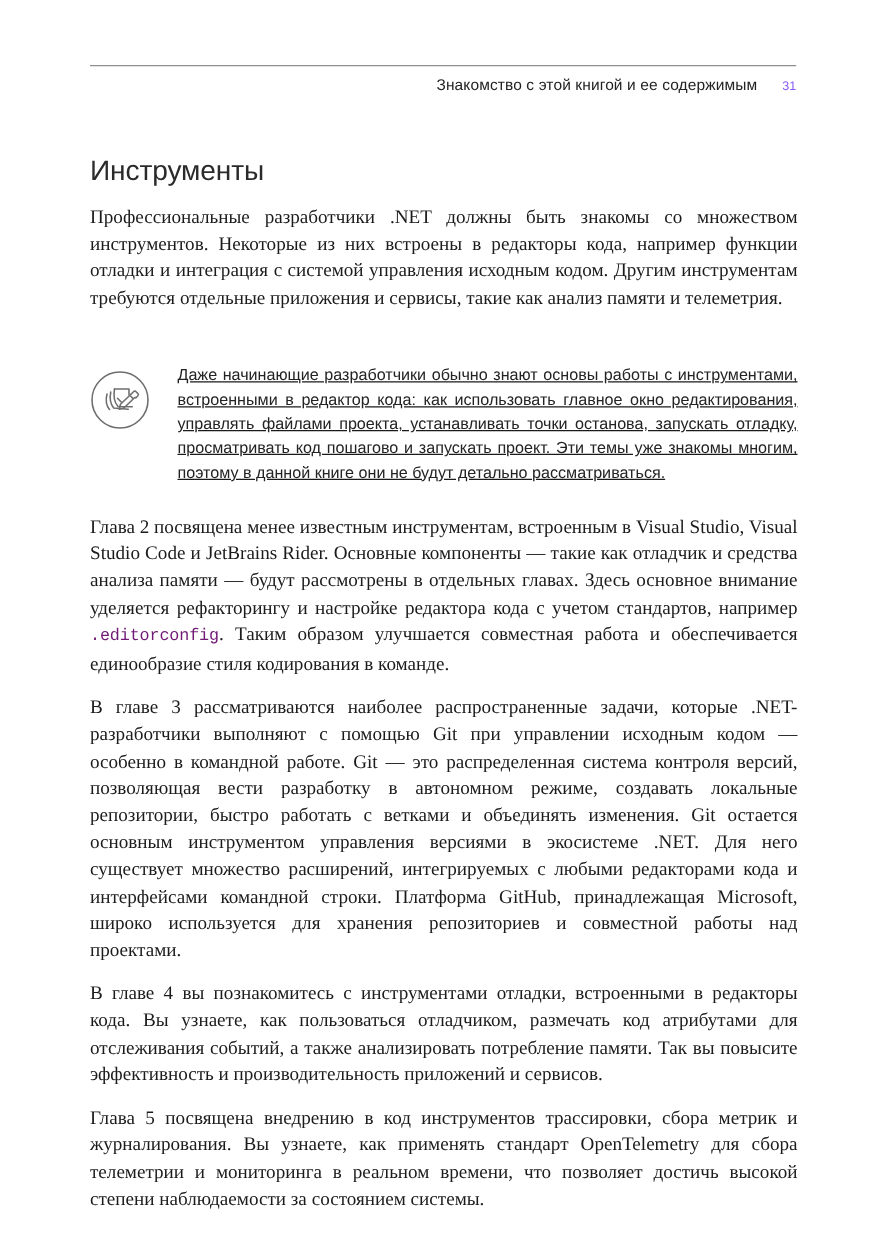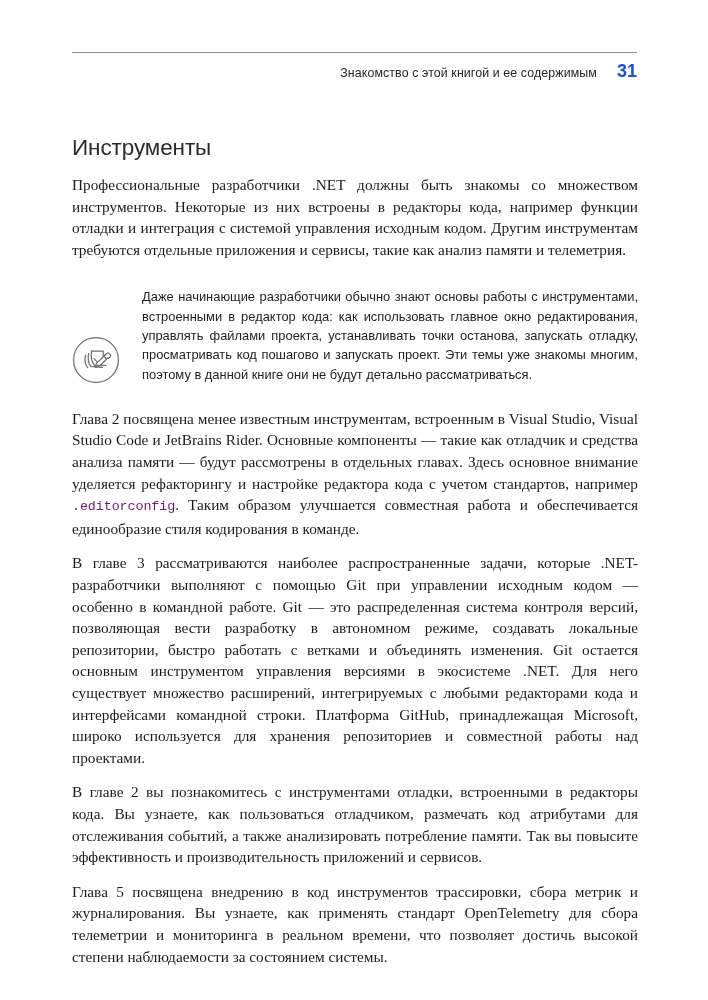--- a/index.html
+++ b/index.html
@@ -50,23 +50,23 @@
     gap: 20px;
     font-family: "Liberation Sans", "DejaVu Sans", sans-serif;
   }
   .running-head .head-title {
     font-size: 12.4px;
     letter-spacing: 0.1px;
     color: #232323;
     white-space: nowrap;
   }
   .running-head .head-folio {
-    font-size: 18px;
-    font-weight: bold;
-    color: #1d4ed8;
+    font-size: 10px;
+    font-weight: normal;
+    color: #8b5cf6;
   }
 
   
   .column {
     position: absolute;
     left: 72px;
     top: 104px;
     width: 566px;
   }
 
@@ -78,43 +78,44 @@
     text-justify: inter-word;
     hyphens: manual;
     color: #1b1b1b;
   }
   p.body-par + p.body-par {
     margin-top: 13px;
   }
 
   
   h2.section-heading {
-    margin: 31px 0 13px 0;
+    margin: 20px 0 13px 0;
     font-family: "Liberation Sans", "DejaVu Sans", sans-serif;
     font-weight: normal;
     font-size: 22.5px;
     line-height: 26px;
     letter-spacing: -0.1px;
     color: #2b2b2b;
   }
 
   
   code.inline-code {
     font-family: "Liberation Mono", "DejaVu Sans Mono", monospace;
     font-size: 13.4px;
     letter-spacing: -0.1px;
     color: #701a75;
   }
 
   
   .note-box {
     display: flex;
-    align-items: flex-end;
-    margin: 26px 0 24px 0;
+    align-items: flex-start;
+    margin: 40px 0 24px 0;
     column-gap: 22px;
+    text-decoration: underline;
   }
   .note-icon {
     flex: 0 0 auto;
     width: 48px;
     height: 48px;
     margin-top: 7px;
   }
   .note-icon svg {
     display: block;
     width: 48px;
@@ -165,18 +166,18 @@
           <path d="M22.0 22.6 L25.0 25.6"></path>
         </svg>
       </div>
       <div class="note-text">Даже начинающие разработчики обычно знают основы работы с инструментами, встроенными в редактор кода: как использовать главное окно редактирования, управлять файлами проекта, устанавливать точки останова, запускать отладку, просматривать код пошагово и запускать проект. Эти темы уже знакомы многим, поэтому в данной книге они не будут детально рассматриваться.</div>
     </div>
 
     <p class="body-par"><span>Глава 2 посвящена менее известным инструментам, встроенным в Visual Studio, Visual Studio Code и JetBrains Rider. Основные компоненты — такие как отладчик и средства анализа памяти — будут рассмотрены в отдельных главах. Здесь основное внимание уделяется рефакторингу и настройке редактора кода с учетом стандартов, например </span><code class="inline-code">.editorconfig</code><span>. Таким образом улучшается совместная работа и обеспечивается единообразие стиля кодирования в команде.</span></p>
 
     <p class="body-par">В главе 3 рассматриваются наиболее распространенные задачи, которые .NET-разработчики выполняют с помощью Git при управлении исходным кодом — особенно в командной работе. Git — это распределенная система контроля версий, позволяющая вести разработку в автономном режиме, создавать локальные репозитории, быстро работать с ветками и объединять изменения. Git остается основным инструментом управления версиями в экосистеме .NET. Для него существует множество расширений, интегрируемых с любыми редакторами кода и интерфейсами командной строки. Платформа GitHub, принадлежащая Microsoft, широко используется для хранения репозиториев и совместной работы над проектами.</p>
 
-    <p class="body-par">В главе 2 вы познакомитесь с инструментами отладки, встроенными в редакторы кода. Вы узнаете, как пользоваться отладчиком, размечать код атрибутами для отслеживания событий, а также анализировать потребление памяти. Так вы повысите эффективность и производительность приложений и сервисов.</p>
+    <p class="body-par">В главе 4 вы познакомитесь с инструментами отладки, встроенными в редакторы кода. Вы узнаете, как пользоваться отладчиком, размечать код атрибутами для отслеживания событий, а также анализировать потребление памяти. Так вы повысите эффективность и производительность приложений и сервисов.</p>
 
     <p class="body-par">Глава 5 посвящена внедрению в код инструментов трассировки, сбора метрик и журналирования. Вы узнаете, как применять стандарт OpenTelemetry для сбора телеметрии и мониторинга в реальном времени, что позволяет достичь высокой степени наблюдаемости за состоянием системы.</p>
 
   </div>
 </div>
 
 </body></html>

